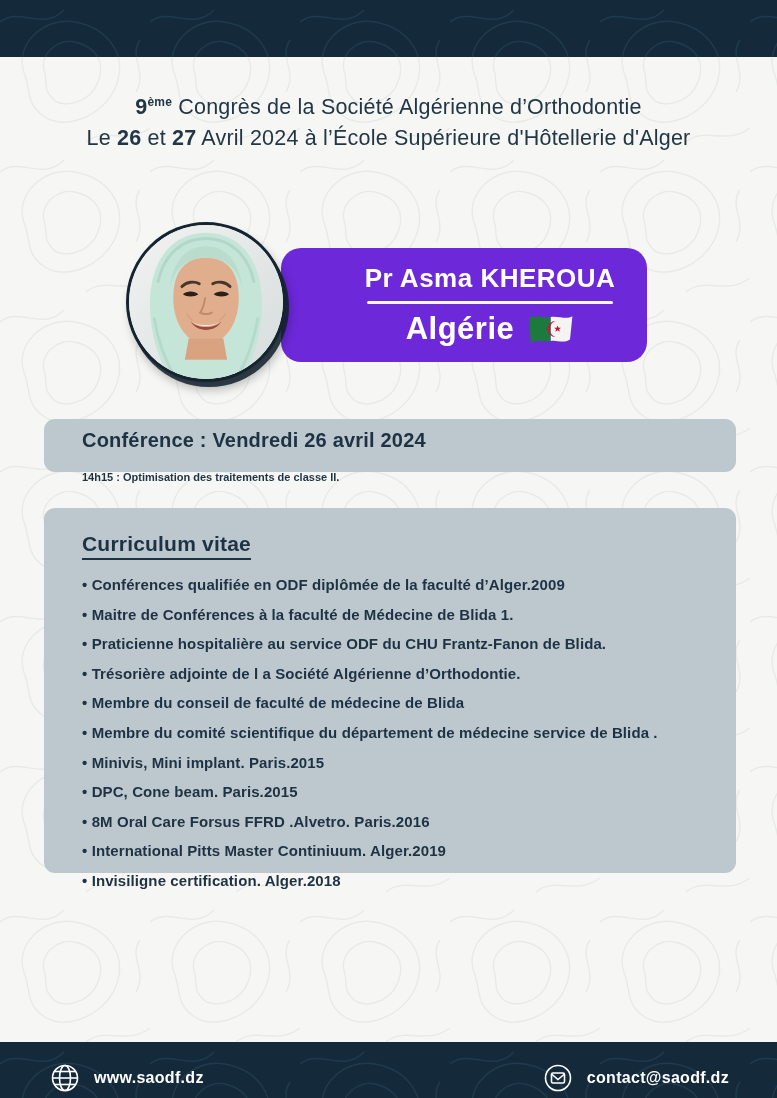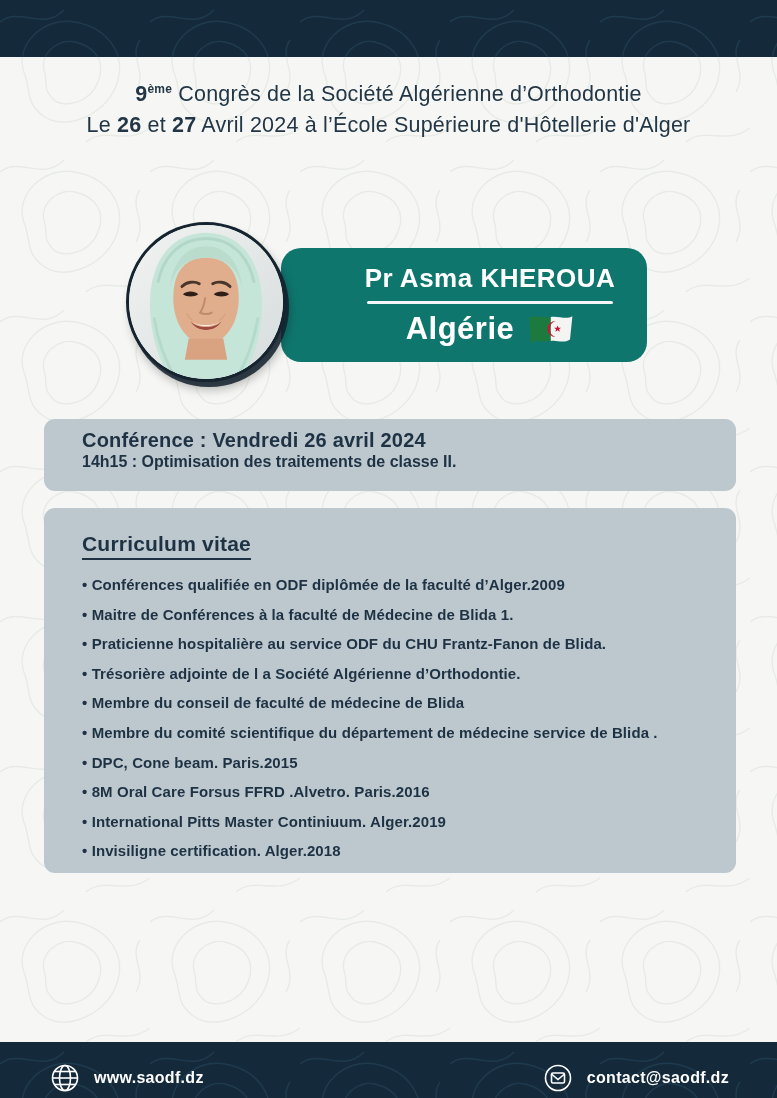--- a/index.html
+++ b/index.html
@@ -27,36 +27,36 @@
     left: 0; width: 777px;
     background: #142a3b;
     overflow: hidden;
   }
   .band-top { top: 0; height: 57px; }
   .band-bottom { top: 1042px; height: 72px; }
   .band svg.texture { position: absolute; inset: 0; opacity: .5; }
 
   
   .title-block {
-    top: 74px; left: 0; width: 777px;
+    top: 87px; left: 0; width: 777px;
     text-align: center;
     color: #223645;
     font-size: 21.5px;
     line-height: 31px;
     font-weight: 500;
     letter-spacing: .2px;
   }
   .title-block b { font-weight: 800; }
   .title-block sup { font-size: 12px; font-weight: 800; }
 
   
   .speaker-banner {
     top: 248px; left: 281px;
     width: 366px; height: 114px;
-    background: #0f766e;
+    background: #6d28d9;
     border-radius: 20px;
     display: flex; flex-direction: column;
     align-items: center; justify-content: center;
     gap: 7px;
     padding-left: 52px;
   }
   .speaker-name {
     color: #ffffff; font-weight: 800;
     font-size: 26px; letter-spacing: .5px;
     white-space: nowrap;
@@ -82,25 +82,25 @@
   .photo-wrap svg { display: block; }
 
   
   .card {
     left: 44px; width: 692px;
     background: #bcc7ce;
     border-radius: 11px;
     color: #1e3243;
   }
   .card-conference {
-    top: 419px; height: 72px;
+    top: 419px; height: 53px;
     padding: 10px 20px 0 38px;
   }
   .conference-title { font-size: 20px; font-weight: 800; letter-spacing: .2px; }
-  .conference-detail { font-size: 16px; font-weight: 600; margin-top: 1px; }
+  .conference-detail { font-size: 11px; font-weight: 600; margin-top: 19px; }
 
   .card-cv {
     top: 508px; height: 365px;
     padding: 24px 24px 0 38px;
   }
   .cv-heading {
     display: inline-block;
     font-size: 21px; font-weight: 800;
     border-bottom: 2.5px solid #1e3243;
     padding-bottom: 2px;
@@ -235,20 +235,21 @@
 
   <div class="layer card card-cv">
     <div class="cv-heading">Curriculum vitae</div>
     <ul class="cv-list">
       <li>Conférences qualifiée en ODF diplômée de la faculté d’Alger.2009</li>
       <li>Maitre de Conférences à la faculté de Médecine de Blida 1.</li>
       <li>Praticienne hospitalière au service ODF du CHU Frantz-Fanon de Blida.</li>
       <li>Trésorière adjointe de l a Société  Algérienne d’Orthodontie.</li>
       <li>Membre du conseil  de faculté de médecine de Blida</li>
       <li>Membre du comité scientifique du département de médecine service de Blida .</li>
+      <li>Minivis, Mini implant. Paris.2015</li>
       <li>DPC, Cone beam. Paris.2015</li>
       <li>8M Oral Care Forsus FFRD .Alvetro. Paris.2016</li>
       <li>International  Pitts Master Continiuum. Alger.2019</li>
       <li>Invisiligne certification. Alger.2018</li>
     </ul>
   </div>
 
   <div class="layer band band-bottom">
     <svg class="texture" width="777" height="56">
         <rect width="777" height="56" fill="url(#topoDark)"></rect>

